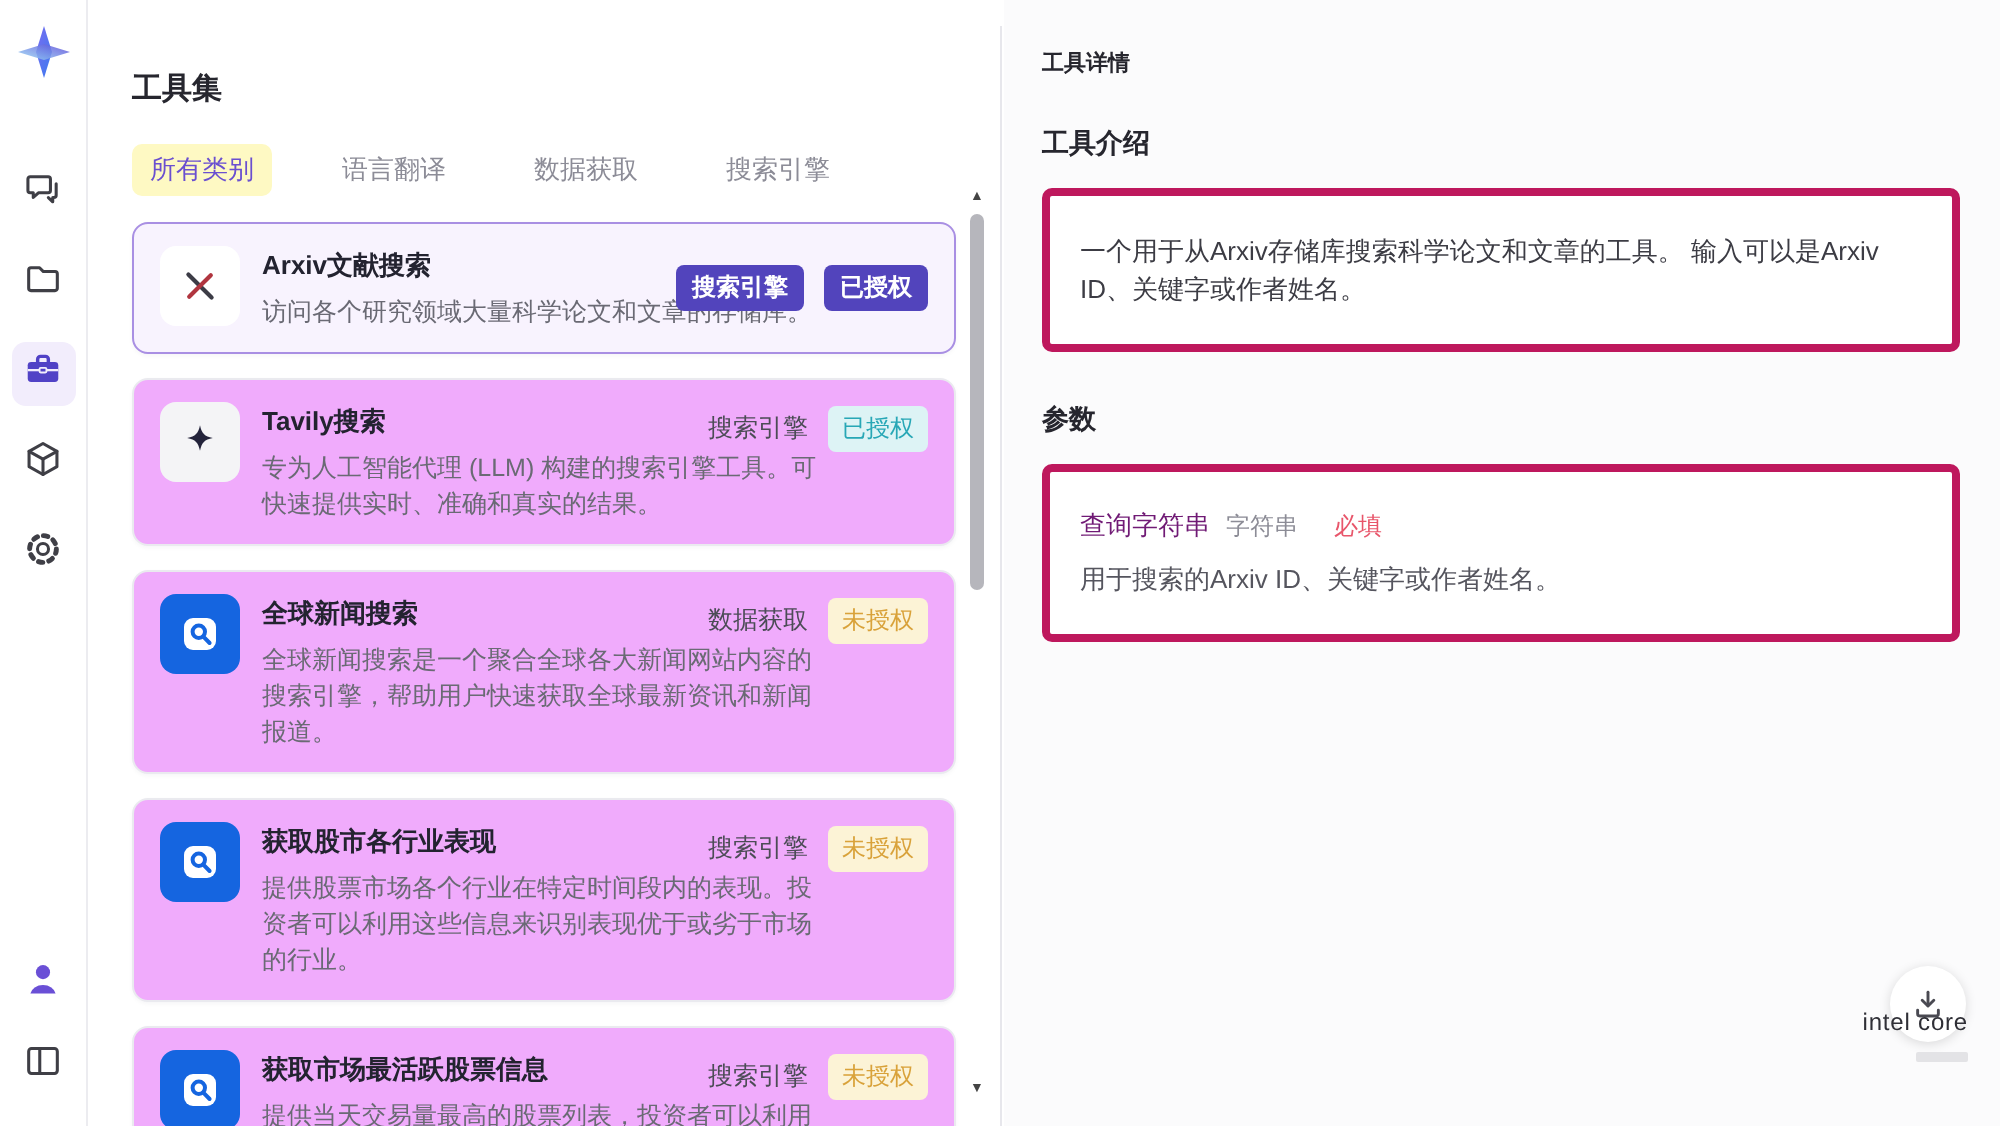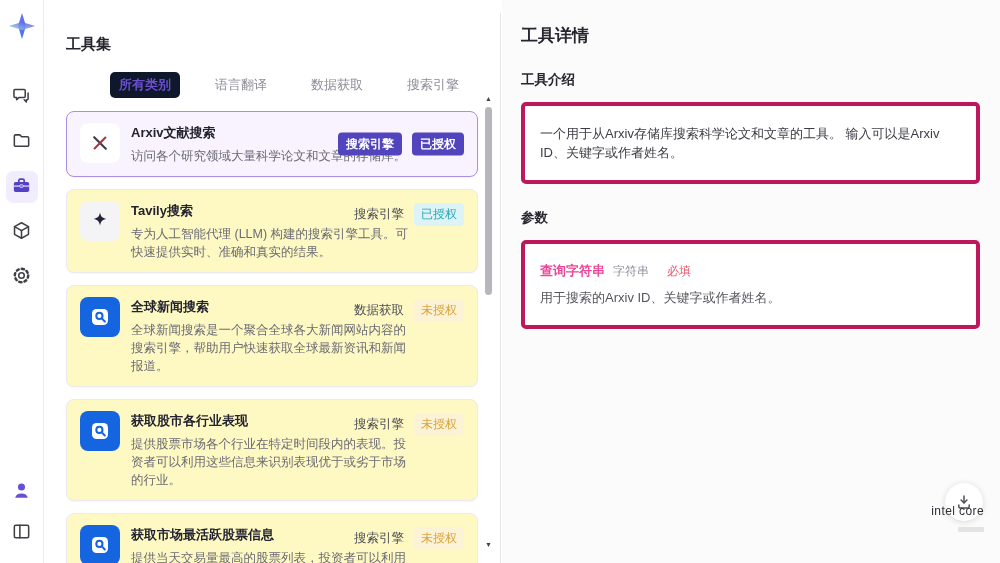--- a/index.html
+++ b/index.html
@@ -24,25 +24,25 @@
   .rail-btn.active { background:#f2edfc; }
   .rail-bottom { margin-top:auto; display:flex; flex-direction:column; align-items:center; gap:9px; margin-bottom:14px; }
   
   .main {
     position:absolute; left:44px; top:13px; bottom:0; width:457px;
     background:#fff; border-right:1px solid #e7e7ec; padding:22px 22px 0 22px;
   }
   .page-title { font-size:15px; font-weight:bold; margin-bottom:18px; }
   .tabs { display:flex; align-items:center; gap:26px; margin-bottom:13px; }
   .tab { font-size:13px; color:#8c8c97; cursor:pointer; padding:4px 9px; border-radius:5px; white-space:nowrap; }
-  .tab.active { color:#6a4fd0; background:#0f172a; font-weight:bold;margin-left:44px; }
+  .tab.active { color:#6a4fd0; background:#fef9c3; font-weight:normal; }
   .tool-list { display:flex; flex-direction:column; gap:12px; }
   .tool-card {
     position:relative; display:flex; gap:11px; align-items:flex-start;
-    background:#fef9c3; border:1px solid #eaeaef; border-radius:8px;
+    background:#f0abfc; border:1px solid #eaeaef; border-radius:8px;
     padding:11px 13px; box-shadow:0 1px 2px rgba(20,20,40,.04); cursor:pointer;
   }
   .tool-card.selected { background:#f8f3fe; border:1px solid #a98fe3; }
   .tool-icon {
     flex:0 0 40px; width:40px; height:40px; border-radius:8px;
     display:flex; align-items:center; justify-content:center; background:#f4f4f6;
   }
   .tool-icon svg { width:22px; height:22px; }
   .icon-arxiv { background:#fff; }
   .icon-blue-q { background:#1565e0; }
@@ -61,29 +61,29 @@
   .list-scrollbar { position:absolute; right:7px; top:84px; bottom:16px; width:9px; }
   .sb-arrow { position:absolute; left:0; width:9px; text-align:center; font-size:7px; color:#444; line-height:8px; }
   .sb-arrow.up { top:-2px; }
   .sb-arrow.down { bottom:-2px; }
   .sb-thumb { position:absolute; left:1px; top:10px; width:7px; height:188px; background:#b6b6bc; border-radius:4px; }
   
   .detail {
     position:absolute; left:502px; right:0; top:0; bottom:0;
     background:#fbfbfc; padding:24px 20px 0 19px;
   }
-  .detail-title { font-size:17px; font-weight:bold; margin-bottom:24px; }
+  .detail-title { font-size:11px; font-weight:bold; margin-bottom:24px; }
   .section-heading { font-size:13.5px; font-weight:bold; margin-bottom:13px; }
   .intro-box, .param-box {
     background:#fff; border:4px solid #be185d; border-radius:5px;
     padding:18px 15px; margin-bottom:25px;
   }
   .intro-text { font-size:13px; color:#3c3c44; line-height:19px; }
   .param-row-top { display:flex; align-items:baseline; gap:8px; margin-bottom:9px; }
-  .param-name { font-size:13px; font-weight:bold; color:#ec4899; }
+  .param-name { font-size:13px; font-weight:normal; color:#701a75; }
   .param-type { font-size:12px; color:#8c8c96; }
   .param-required { font-size:12px; color:#e8566b;margin-left:10px; }
   .param-desc { font-size:13px; color:#55555e; }
   
   .fab {
     position:absolute; right:17px; bottom:42px; width:38px; height:38px;
     background:#fff; border-radius:50%; box-shadow:0 1px 6px rgba(0,0,0,.14);
     display:flex; align-items:center; justify-content:center; cursor:pointer;
   }
   .fab svg { width:20px; height:20px; }

